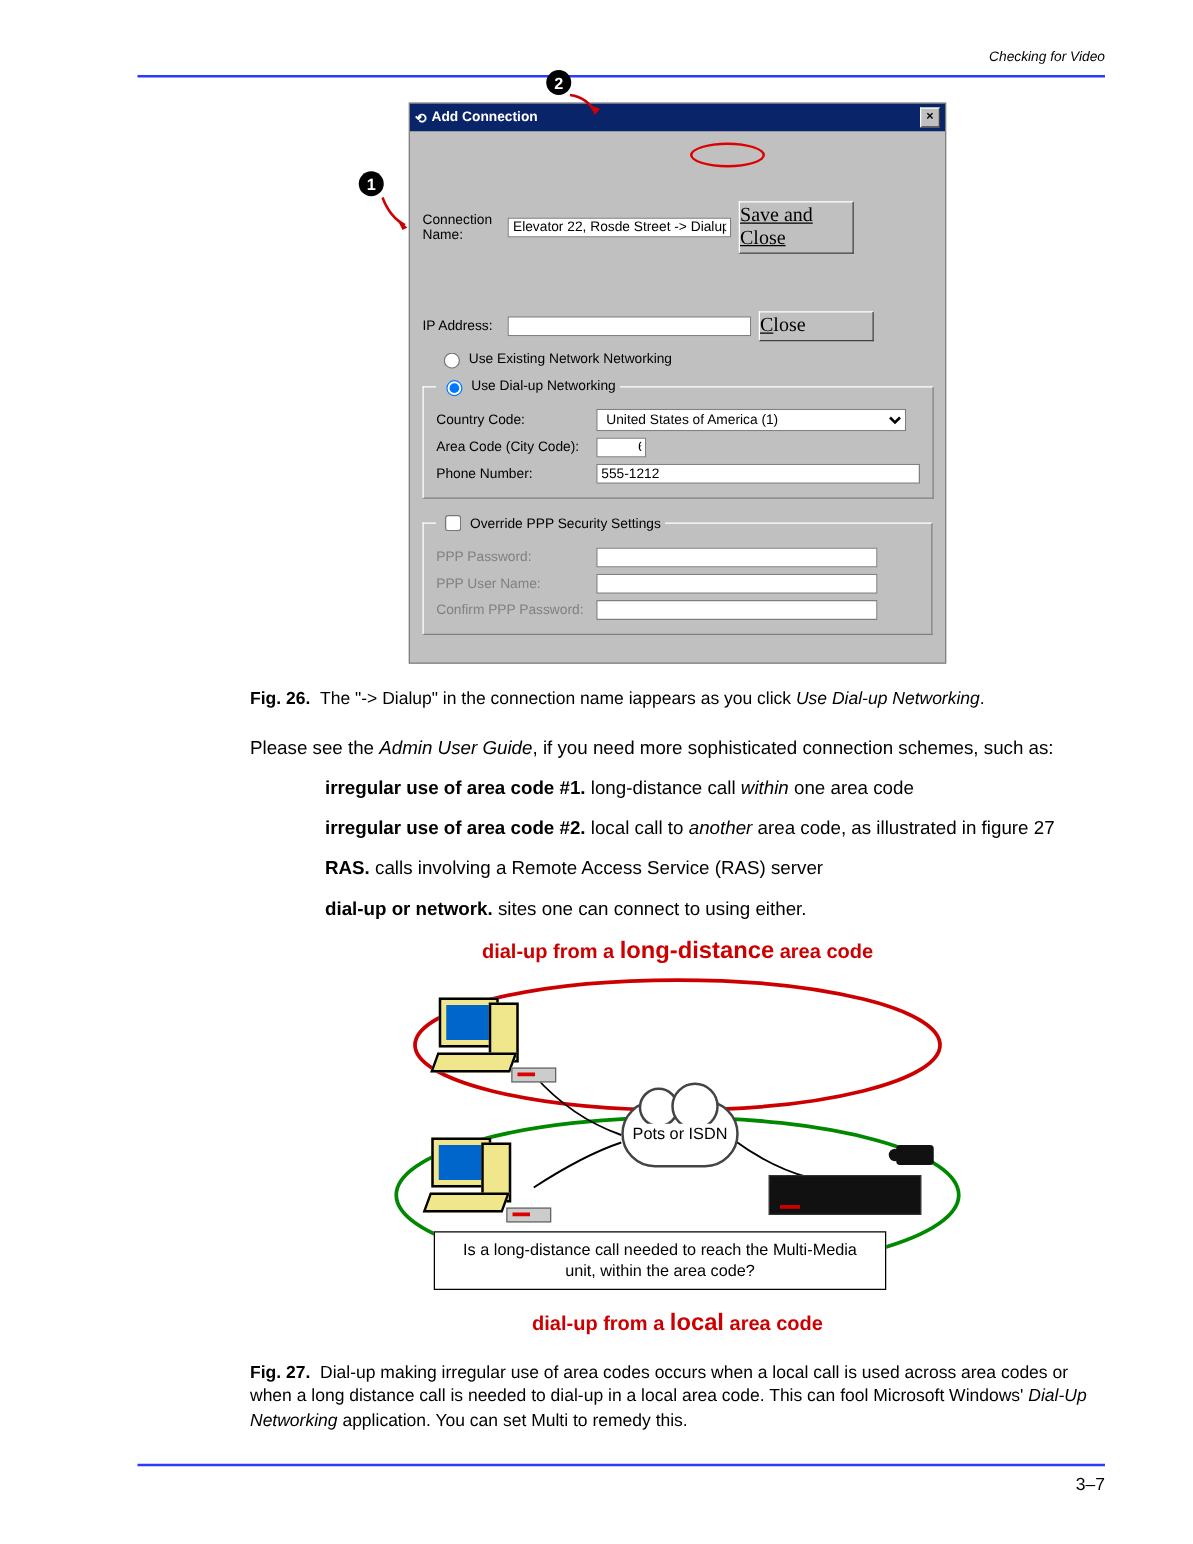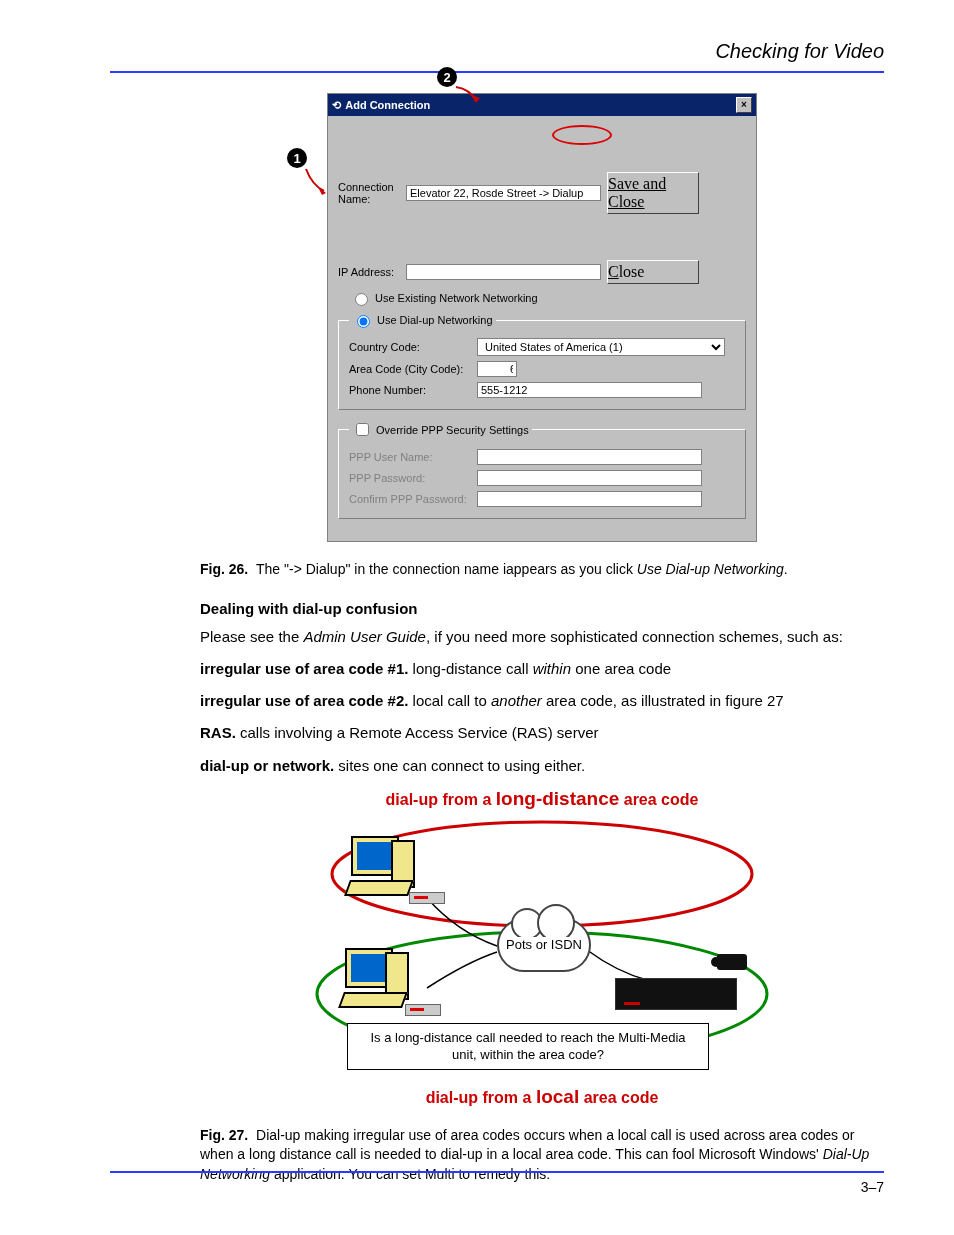--- a/index.html
+++ b/index.html
@@ -12,21 +12,21 @@
   .page {
     width: 954px;
     height: 1235px;
     box-sizing: border-box;
     padding: 40px 70px 40px 70px;
     position: relative;
   }
   .header {
     text-align: right;
     font-style: italic;
-    font-size: 20px;
+    font-size: 11px;
     padding-bottom: 8px;
     border-bottom: 2px solid #2a3aff;
     margin-bottom: 20px;
     margin-left: 40px;
   }
   .content {
     margin-left: 130px;
   }
   .dialog-area {
     position: relative;
@@ -173,20 +173,21 @@
     font-weight: bold;
     font-size: 15px;
     margin: 20px 0 10px 0;
   }
   .para {
     font-size: 15px;
     line-height: 1.35;
     margin-bottom: 12px;
   }
   .definitions {
+    margin-left: 60px;
   }
   .def {
     font-size: 15px;
     line-height: 1.35;
     margin-bottom: 12px;
   }
   .def b { font-weight: bold; }
   .fig27 {
     width: 490px;
     margin: 10px auto 18px auto;
@@ -363,21 +364,21 @@
         <div class="titlebar">
           <div class="tleft">
             <span>⟲</span>
             <span>Add Connection</span>
           </div>
           <div class="xbtn">×</div>
         </div>
         <div class="dlg-body">
           <div class="row">
             <div class="lbl">Connection Name:</div>
-            <input class="txt" style="width: 195px;" value="Elevator 22, Rosde Street -&gt; Dialup">
+            <input class="txt" style="width: 179px;" value="Elevator 22, Rosde Street -&gt; Dialup">
             <div class="red-circle"></div>
             <div class="btn"><span>S</span><span title="Save and Close">ave and Close</span></div>
           </div>
           <div class="row">
             <div class="lbl">IP Address:</div>
             <input class="txt" style="width: 195px;" value="">
             <div class="btn"><span>C</span>lose</div>
           </div>
 
           <div class="radio-row" style="margin-left:12px">
@@ -397,53 +398,52 @@
               <select class="sel" style="width:248px">
                 <option>United States of America (1)</option>
               </select>
             </div>
             <div class="field-row">
               <div class="field-lbl">Area Code (City Code):</div>
               <input class="txt" style="width: 40px; padding-left: 32px;" value="613">
             </div>
             <div class="field-row">
               <div class="field-lbl">Phone Number:</div>
-              <input class="txt" style="width: 225px;" value="555-1212">
+              <input class="txt" style="width: 259px;" value="555-1212">
             </div>
           </fieldset>
 
           <fieldset class="inner">
             <legend>
               <span class="check-row">
                 <input type="checkbox" style="">
                 <span>Override PPP Security Settings</span>
               </span>
             </legend>
             <div class="field-row">
-              <div class="field-lbl disabled-lbl">PPP User Name:</div>
+              <div class="field-lbl disabled-lbl">PPP Password:</div>
               <input class="txt" style="width: 225px;" disabled="">
             </div>
             <div class="field-row">
-              <div class="field-lbl disabled-lbl">PPP Password:</div>
+              <div class="field-lbl disabled-lbl">PPP User Name:</div>
               <input class="txt" style="width: 225px;" disabled="">
             </div>
             <div class="field-row">
               <div class="field-lbl disabled-lbl">Confirm PPP Password:</div>
               <input class="txt" style="width: 225px;" disabled="">
             </div>
           </fieldset>
         </div>
       </div>
     </div>
 
     <div class="caption">
       <b>Fig. 26.</b>&nbsp;&nbsp;<span>The "-&gt; Dialup" in the connection name iappears as you click </span><i>Use Dial-up Networking</i><span>.</span>
     </div>
 
-    <h4 class="section">Dealing with dial-up confusion</h4>
 
     <div class="para">
       <span>Please see the </span><i>Admin User Guide</i><span>, if you need more sophisticated connection schemes, such as:</span>
     </div>
 
     <div class="definitions">
       <div class="def"><b>irregular use of area code #1.</b><span> long-distance call </span><i>within</i><span> one area code</span></div>
       <div class="def"><b>irregular use of area code #2.</b><span> local call to </span><i>another</i><span> area code, as illustrated in figure 27</span></div>
       <div class="def"><b>RAS.</b><span> calls involving a Remote Access Service (RAS) server</span></div>
       <div class="def"><b>dial-up or network.</b><span> sites one can connect to using either.</span></div>

